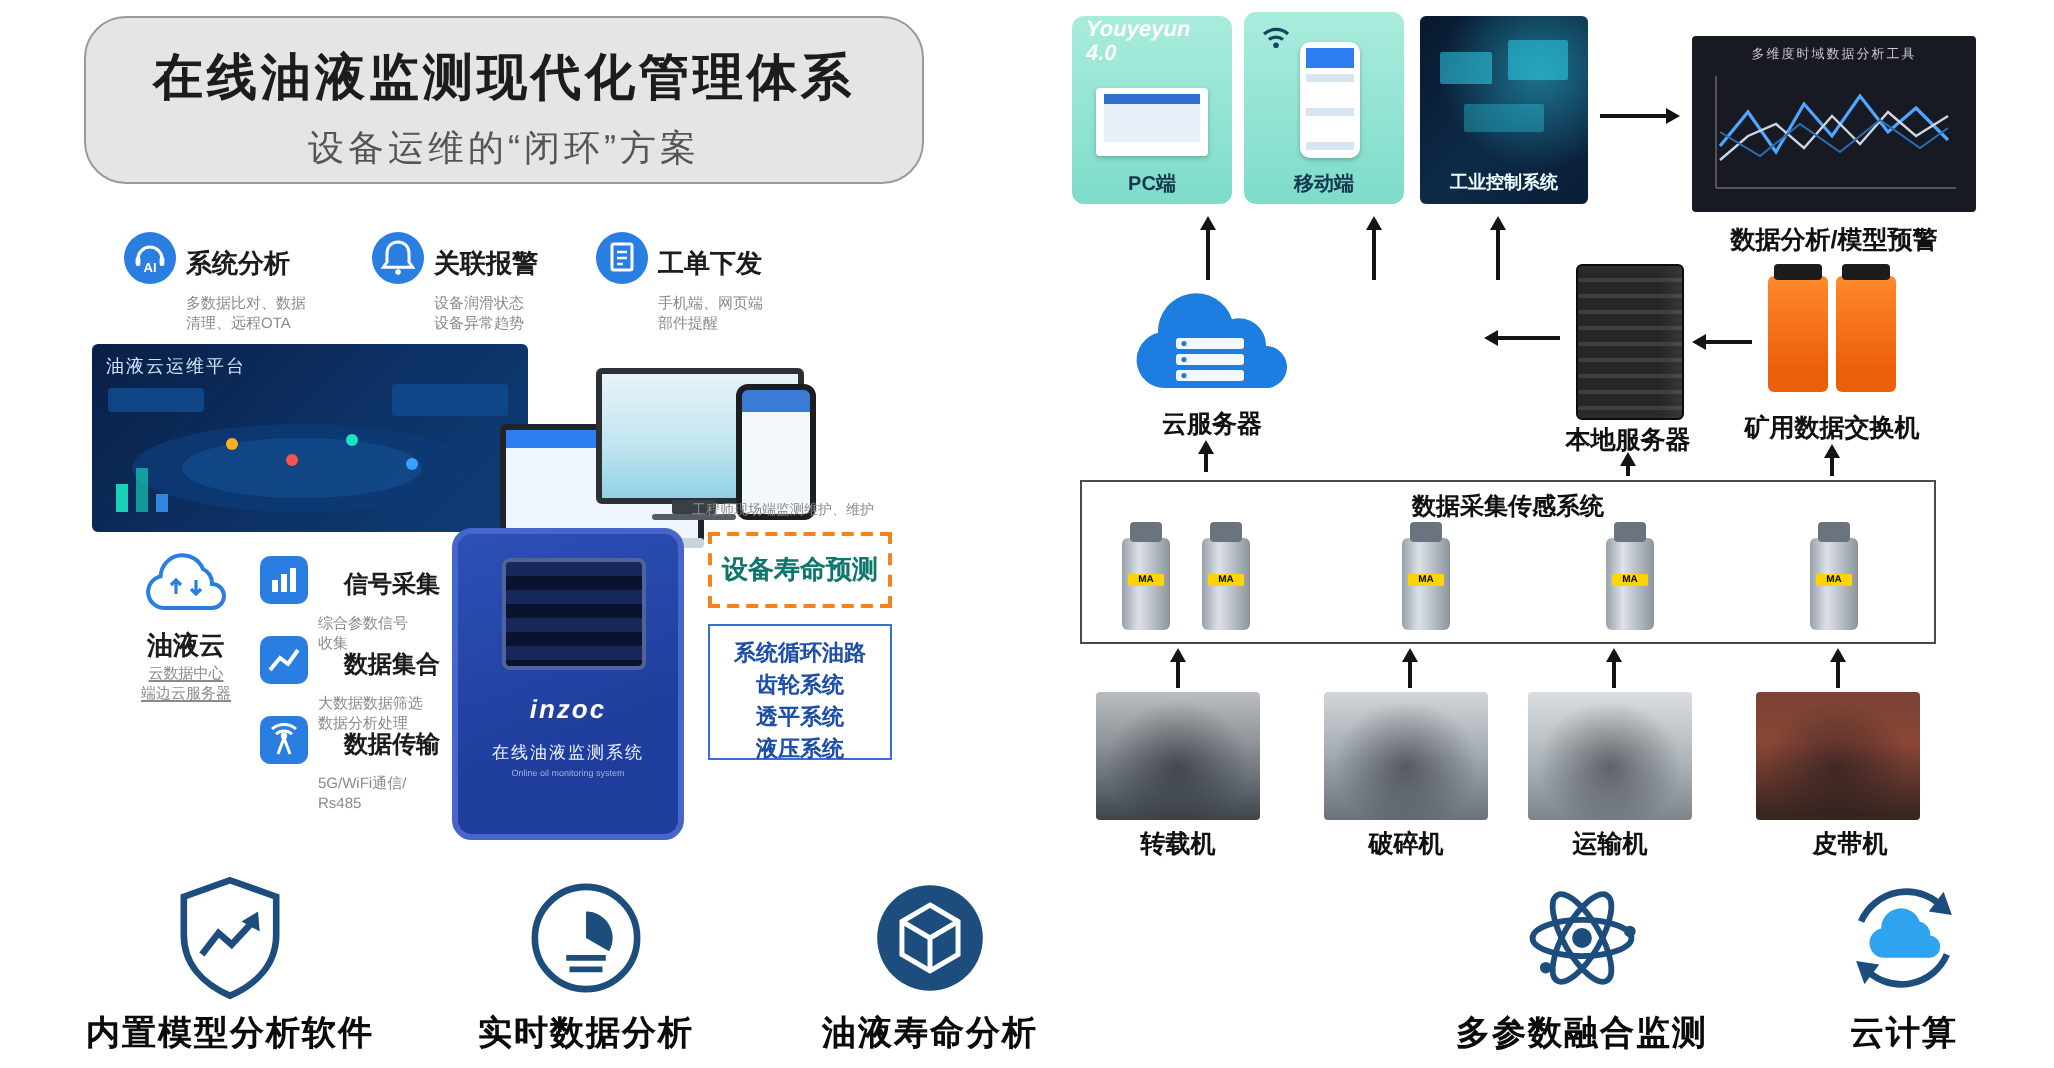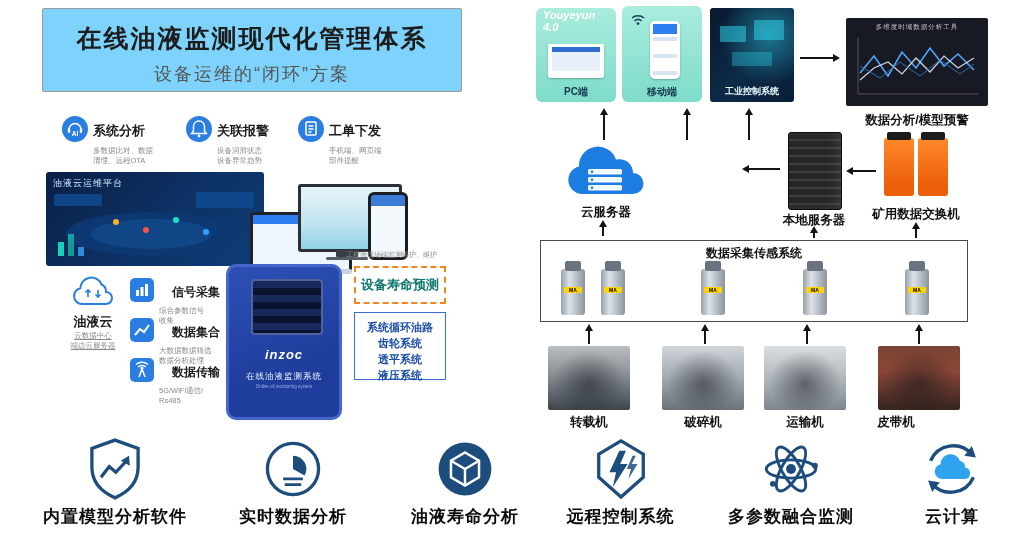--- a/index.html
+++ b/index.html
@@ -1,21 +1,21 @@
 <!DOCTYPE html>
 <html><head>
 <meta charset="utf-8">
 <style>
   html,body{margin:0;padding:0;background:#fff;}
   .canvas{position:relative;width:1027px;height:534px;background:#fff;overflow:hidden;
           font-family:"Liberation Sans","DejaVu Sans",sans-serif;color:#222;}
 
   
   .title-box{position:absolute;left:42px;top:8px;width:418px;height:82px;border:1px solid #9a9a9a;
-             border-radius:2px;text-align:center;background:#7dd3fc;}
+             border-radius:21px;text-align:center;background:#e5e5e5;}
   .main-title{font-size:25px;font-weight:700;letter-spacing:2px;color:#1c1c1c;margin-top:13px;}
   .sub-title{font-size:18px;color:#555;margin-top:7px;letter-spacing:2px;}
 
   
   .feature{position:absolute;top:116px;width:112px;}
   .f-head{display:flex;align-items:center;gap:5px;}
   .f-label{font-weight:700;font-size:13px;color:#1c1c1c;}
   .f-desc{font-size:7.5px;color:#8a8a8a;margin-left:31px;line-height:1.35;}
   .f-desc span{display:block;}
 
@@ -406,21 +406,21 @@
   <div class="arr-up" style="left:806px;top:326px;height:18px;"></div>
   <div class="arr-up" style="left:918px;top:326px;height:18px;"></div>
 
   <div class="photo m1" style="left:548px;"></div>
   <div class="photo m2" style="left:662px;"></div>
   <div class="photo m3" style="left:764px;"></div>
   <div class="photo m4" style="left:878px;"></div>
   <div class="photo-label" style="left:548px;">转载机</div>
   <div class="photo-label" style="left:662px;">破碎机</div>
   <div class="photo-label" style="left:764px;">运输机</div>
-  <div class="photo-label" style="left:855px;">皮带机</div>
+  <div class="photo-label" style="left:884px;">皮带机</div>
 
   <div class="foot-item" style="left:22px;width:186px;">
     <span>
       <svg width="66" height="66" viewBox="0 0 80 80">
           <path d="M40 5 L68 15 V38 C68 56 56 68 40 75 C24 68 12 56 12 38 V15 Z" fill="none" stroke="#1d4d7d" stroke-width="4"></path>
           <polyline points="23,50 33,37 41,44 54,30" fill="none" stroke="#1d4d7d" stroke-width="4"></polyline>
           <polygon points="57,24 58,36 47,30" fill="#1d4d7d"></polygon>
         </svg>
     </span>
     <div class="foot-label">内置模型分析软件</div>
@@ -441,30 +441,20 @@
     <span>
       <svg width="66" height="66" viewBox="0 0 80 80">
           <circle cx="40" cy="40" r="32" fill="#1d4d7d"></circle>
           <path d="M40 20 L57 30 V50 L40 60 L23 50 V30 Z" fill="none" stroke="#fff" stroke-width="3"></path>
           <path d="M40 40 L23 30 M40 40 L57 30 M40 40 V60" stroke="#fff" stroke-width="3" fill="none"></path>
         </svg>
     </span>
     <div class="foot-label">油液寿命分析</div>
   </div>
 
-  <div class="foot-item" style="left:538px;width:165px;">
-    <span>
-      <svg width="66" height="66" viewBox="0 0 80 80">
-          <path d="M40 6 L67 22 V50 L40 74 L13 50 V22 Z" fill="none" stroke="#1d4d7d" stroke-width="4"></path>
-          <polygon points="38,18 26,44 34,44 30,62 48,34 39,34 46,18" fill="#1d4d7d"></polygon>
-          <polygon points="54,24 47,40 52,40 49,52 60,34 53,34 58,24" fill="#1d4d7d" opacity="0.85"></polygon>
-        </svg>
-    </span>
-    <div class="foot-label">远程控制系统</div>
-  </div>
 
   <div class="foot-item" style="left:698px;width:186px;">
     <span>
       <svg width="66" height="66" viewBox="0 0 80 80">
           <g fill="none" stroke="#1d4d7d" stroke-width="3.5">
             <ellipse cx="40" cy="40" rx="30" ry="11"></ellipse>
             <ellipse cx="40" cy="40" rx="30" ry="11" transform="rotate(60 40 40)"></ellipse>
             <ellipse cx="40" cy="40" rx="30" ry="11" transform="rotate(120 40 40)"></ellipse>
           </g>
           <circle cx="40" cy="40" r="6" fill="#1d4d7d"></circle>

